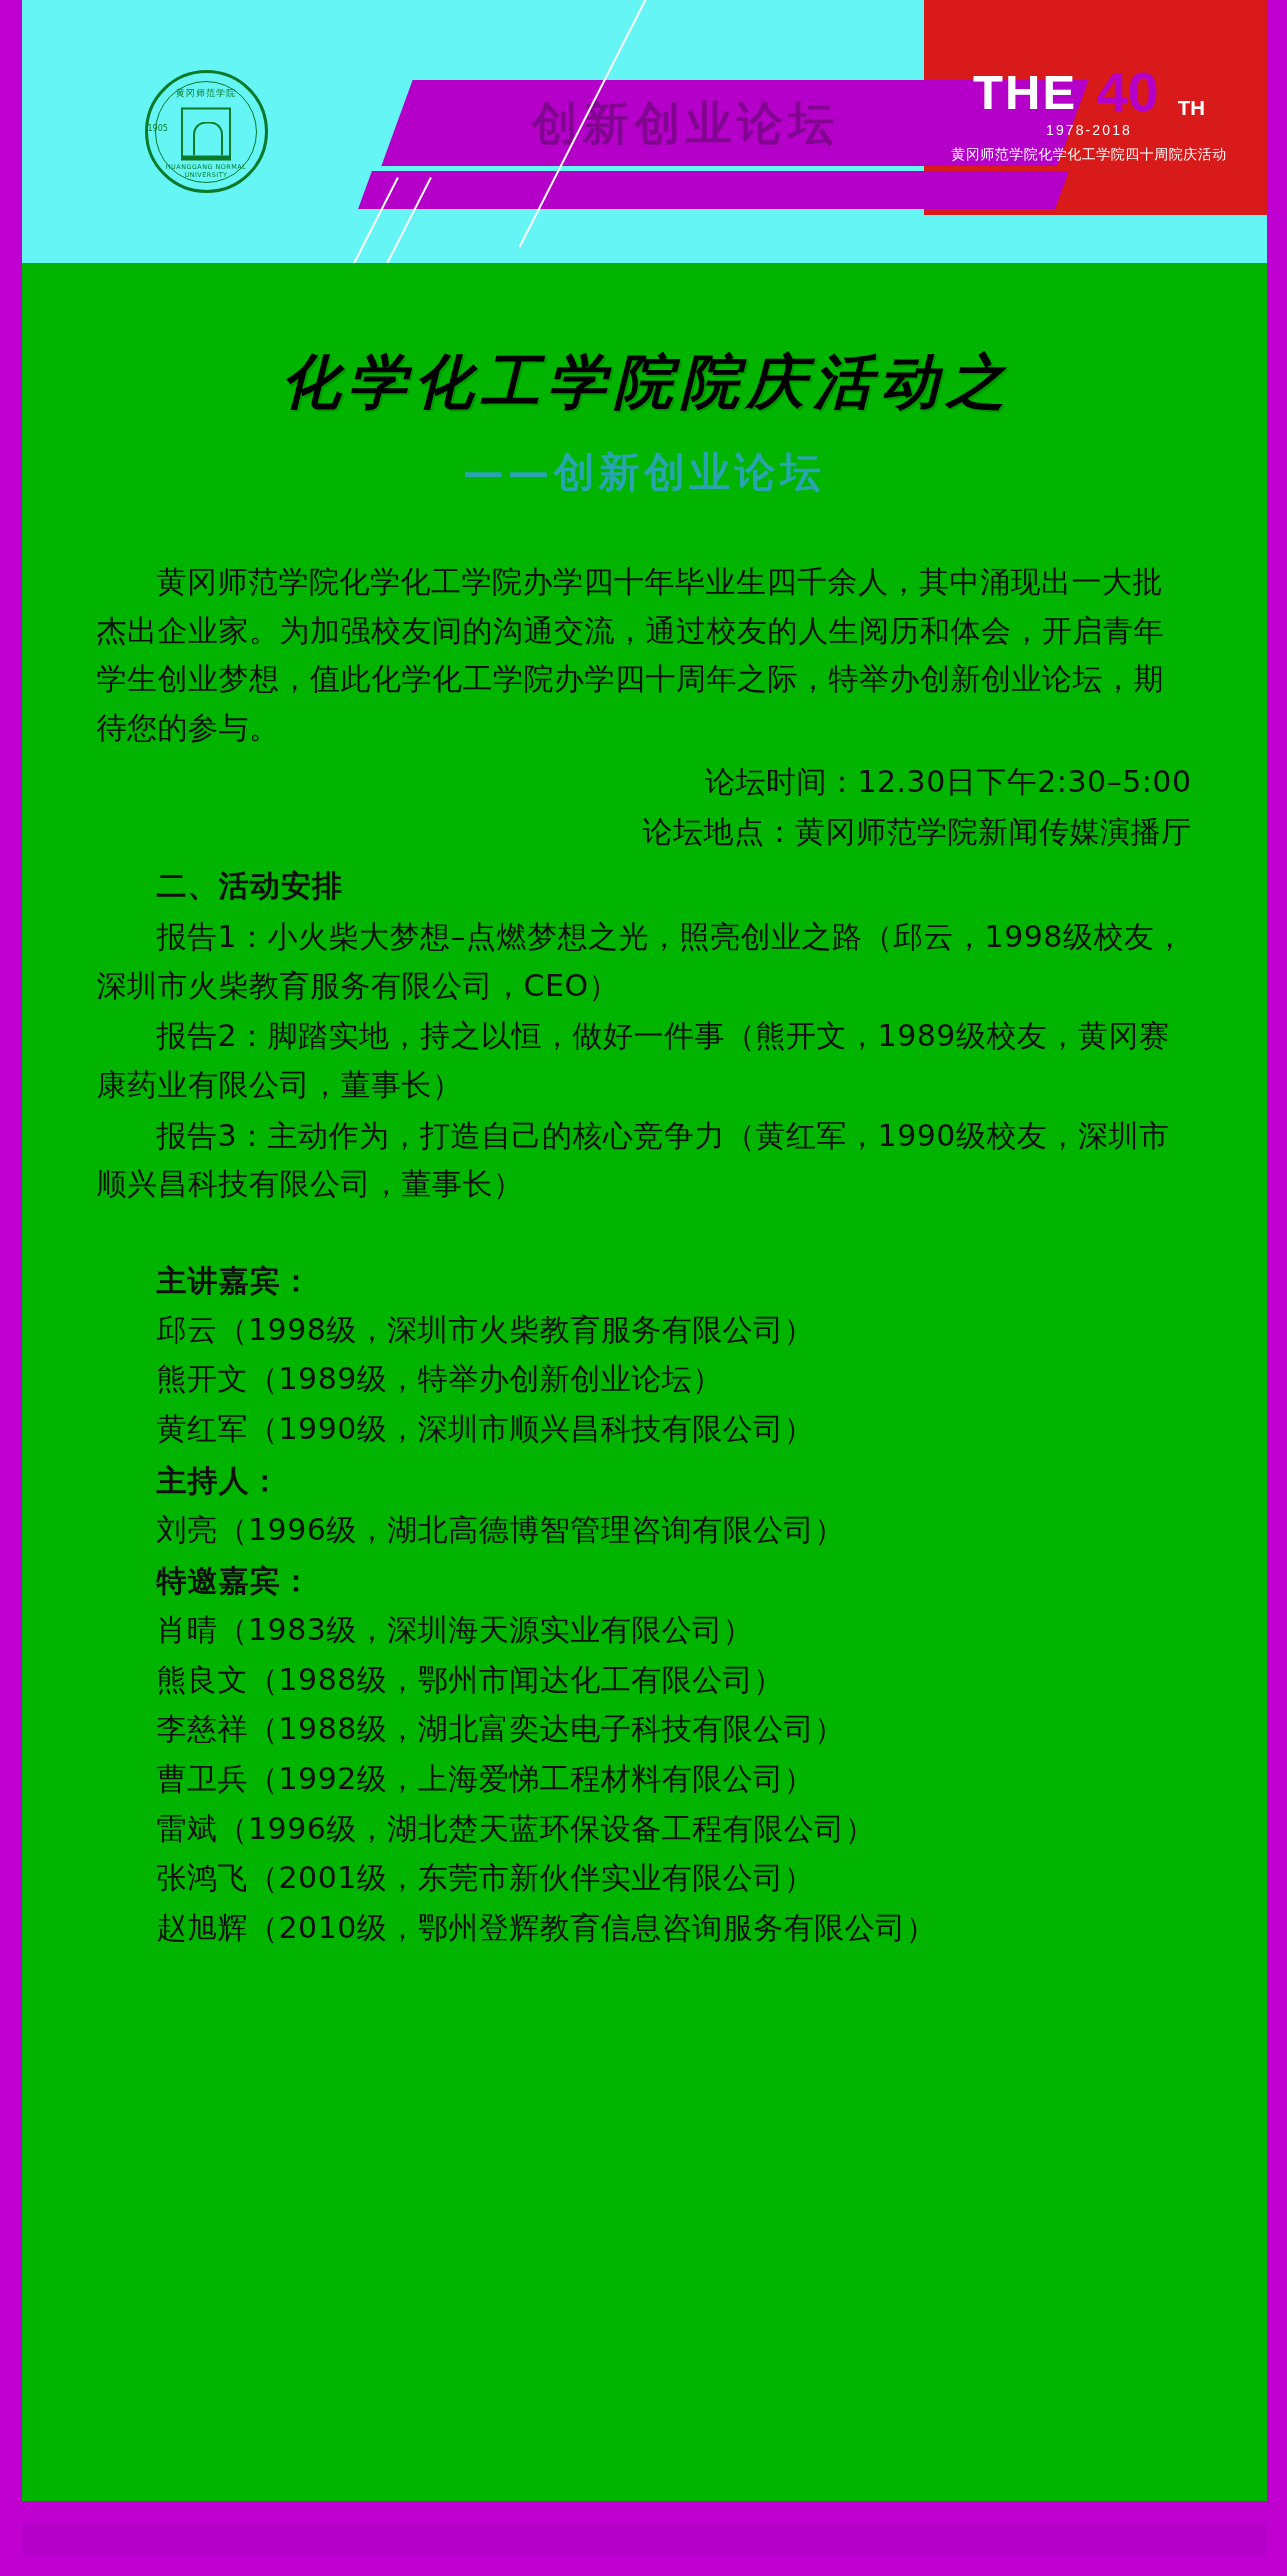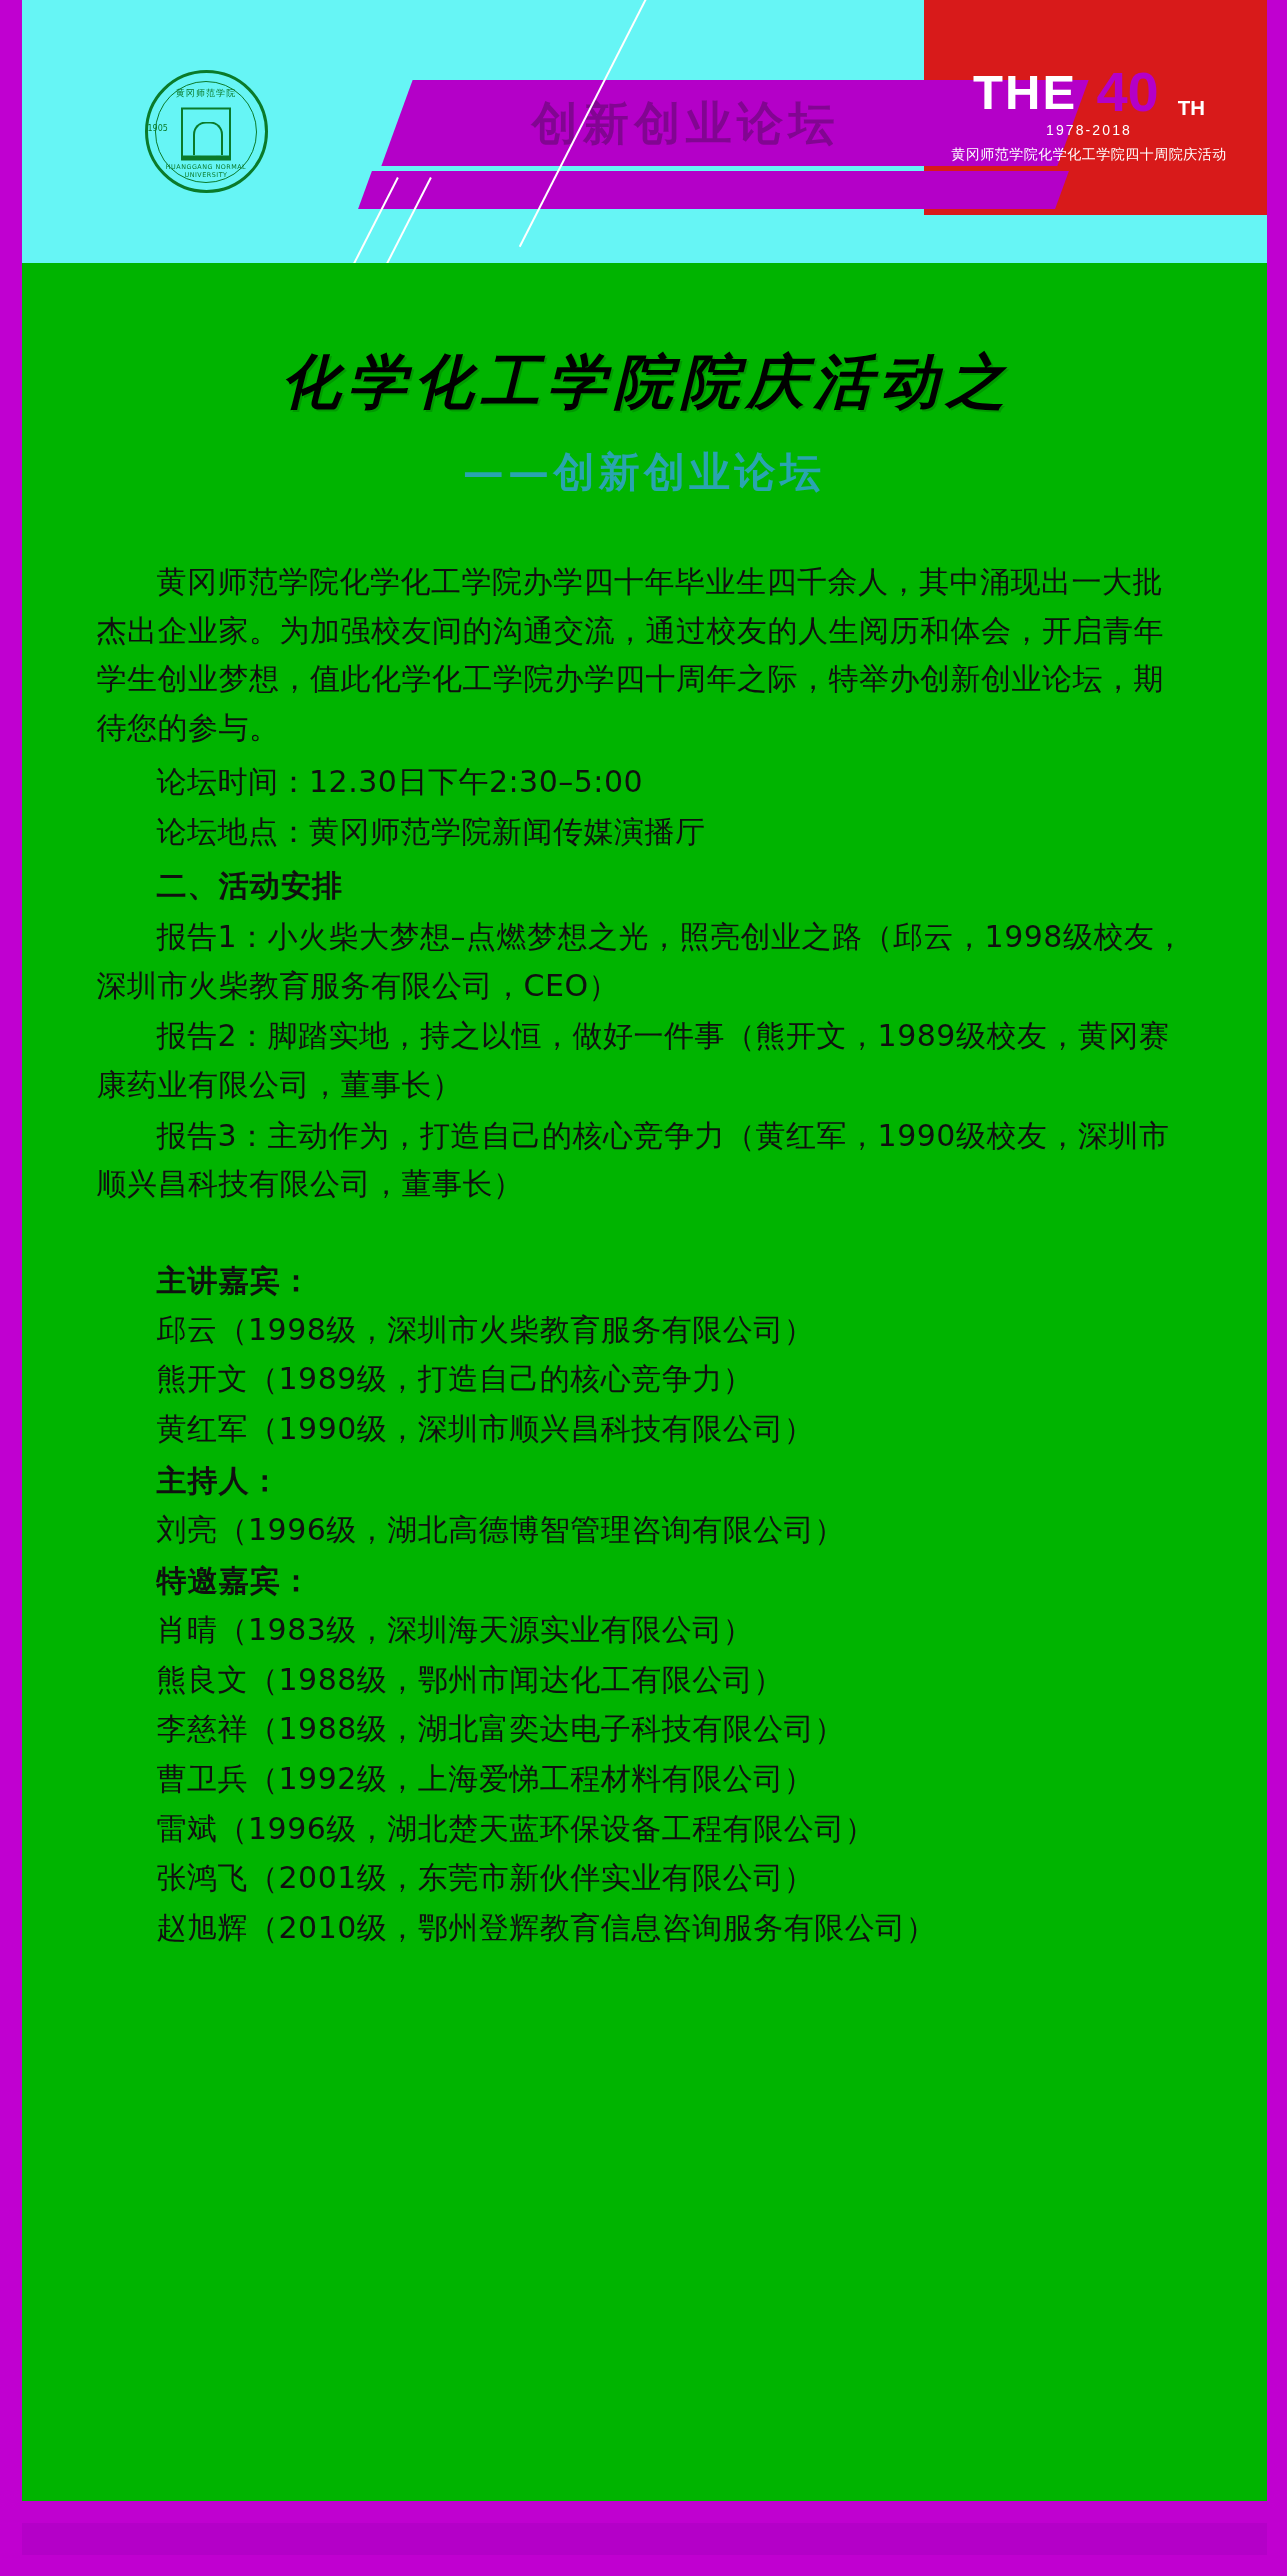--- a/index.html
+++ b/index.html
@@ -145,20 +145,21 @@
   }
   .para {
     text-indent:60px;
     margin-bottom:5.4px;
     letter-spacing:0.5px;
   }
   .line {
     margin-left:60px;
     margin-bottom:2.1px;
     letter-spacing:0.5px;
+    text-align:right;
   }
   .heading {
     margin-left:60px;
     font-weight:bold;
     margin-top:5.4px; margin-bottom:2.1px;
     letter-spacing:1.1px;
   }
   .report {
     text-indent:60px;
     margin-bottom:2.1px;
@@ -230,21 +231,21 @@
       <div class="heading">二、活动安排</div>
 
       <div class="report">报告1：小火柴大梦想–点燃梦想之光，照亮创业之路（邱云，1998级校友，深圳市火柴教育服务有限公司，CEO）</div>
       <div class="report">报告2：脚踏实地，持之以恒，做好一件事（熊开文，1989级校友，黄冈赛康药业有限公司，董事长）</div>
       <div class="report">报告3：主动作为，打造自己的核心竞争力（黄红军，1990级校友，深圳市顺兴昌科技有限公司，董事长）</div>
 
       <div class="gap"></div>
 
       <div class="guest-head">主讲嘉宾：</div>
       <div class="guest">邱云（1998级，深圳市火柴教育服务有限公司）</div>
-      <div class="guest">熊开文（1989级，打造自己的核心竞争力）</div>
+      <div class="guest">熊开文（1989级，特举办创新创业论坛）</div>
       <div class="guest">黄红军（1990级，深圳市顺兴昌科技有限公司）</div>
 
       <div class="guest-head">主持人：</div>
       <div class="guest">刘亮（1996级，湖北高德博智管理咨询有限公司）</div>
 
       <div class="guest-head">特邀嘉宾：</div>
       <div class="guest">肖晴（1983级，深圳海天源实业有限公司）</div>
       <div class="guest">熊良文（1988级，鄂州市闻达化工有限公司）</div>
       <div class="guest">李慈祥（1988级，湖北富奕达电子科技有限公司）</div>
       <div class="guest">曹卫兵（1992级，上海爱悌工程材料有限公司）</div>

